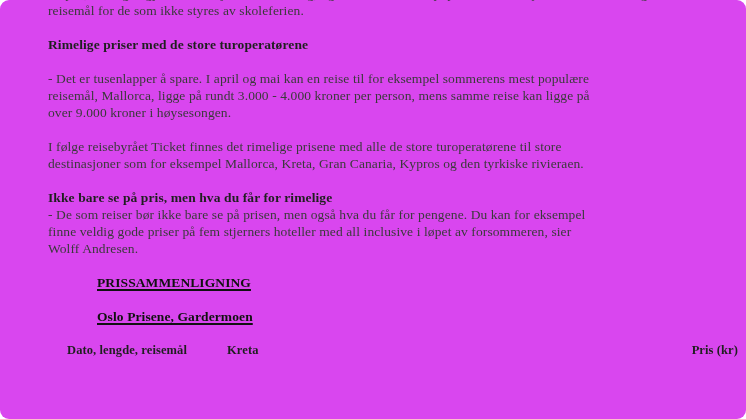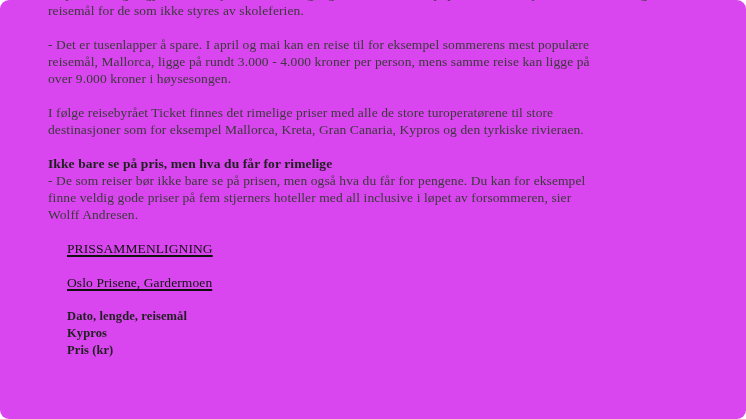--- a/index.html
+++ b/index.html
@@ -40,62 +40,63 @@
   }
   .bold-heading {
     white-space: pre;
     font-weight: bold;
     color: #1f1f1f;
   }
   .pc-block {
     margin-left: 19px; 
   }
   .u-heading {
-    font-weight: normal;
+    font-weight: bold;
     color: #111111;
     text-decoration: underline;
     text-decoration-thickness: 1.5px;
     text-underline-offset: 2px;
+    margin-left: 30px;
   }
   .table-header {
     display: flex;
     margin-top: 5px;
     font-weight: bold;
     font-size: 12.5px;
     color: #1f1f1f;
     white-space: pre;
-    flex-direction: column;
   }
   .col-dato     { width: 160px; }
   .col-hotell   { width: 240px; }
   .col-arrangor { width: 95px;  }
-  .col-pris     { flex: 1; }
+  .col-pris     { flex: 1; text-align: right; }
 </style>
 </head>
 <body>
 
 <div class="page">
   <div class="article">
 
     <div class="para">
       <div class="line-block">- April, mai og begynnelsen av juni er lavsesong, og sommerens mest populære destinasjoner er da et rimelig
 reisemål for de som ikke styres av skoleferien.</div>
     </div>
 
     <div class="para">
+      <div class="bold-heading">Rimelige priser med de store turoperatørene</div>
     </div>
 
     <div class="para">
       <div class="line-block">- Det er tusenlapper å spare. I april og mai kan en reise til for eksempel sommerens mest populære
 reisemål, Mallorca, ligge på rundt 3.000 - 4.000 kroner per person, mens samme reise kan ligge på
 over 9.000 kroner i høysesongen.</div>
     </div>
 
     <div class="para">
-      <div class="line-block">I følge reisebyrået Ticket finnes det rimelige priser med alle de store turoperatørene til store
+      <div class="line-block">I følge reisebyrået Ticket finnes det rimelige prisene med alle de store turoperatørene til store
 destinasjoner som for eksempel Mallorca, Kreta, Gran Canaria, Kypros og den tyrkiske rivieraen.</div>
     </div>
 
     <div class="para">
       <div class="bold-heading">Ikke bare se på pris, men hva du får for rimelige</div>
       <div class="line-block">- De som reiser bør ikke bare se på prisen, men også hva du får for pengene. Du kan for eksempel
 finne veldig gode priser på fem stjerners hoteller med all inclusive i løpet av forsommeren, sier
 Wolff Andresen.</div>
     </div>
 
@@ -104,20 +105,20 @@
       <div class="para">
         <span class="u-heading">PRISSAMMENLIGNING</span>
       </div>
 
       <div class="para">
         <span class="u-heading">Oslo Prisene, Gardermoen</span>
       </div>
 
       <div class="table-header">
         <span class="col-dato">Dato, lengde, reisemål</span>
-        <span class="col-hotell">Kypros</span>
+        <span class="col-hotell">Kreta</span>
         <span class="col-pris">Pris (kr)</span>
       </div>
 
     </div>
 
   </div>
 </div>
 
 </body></html>

